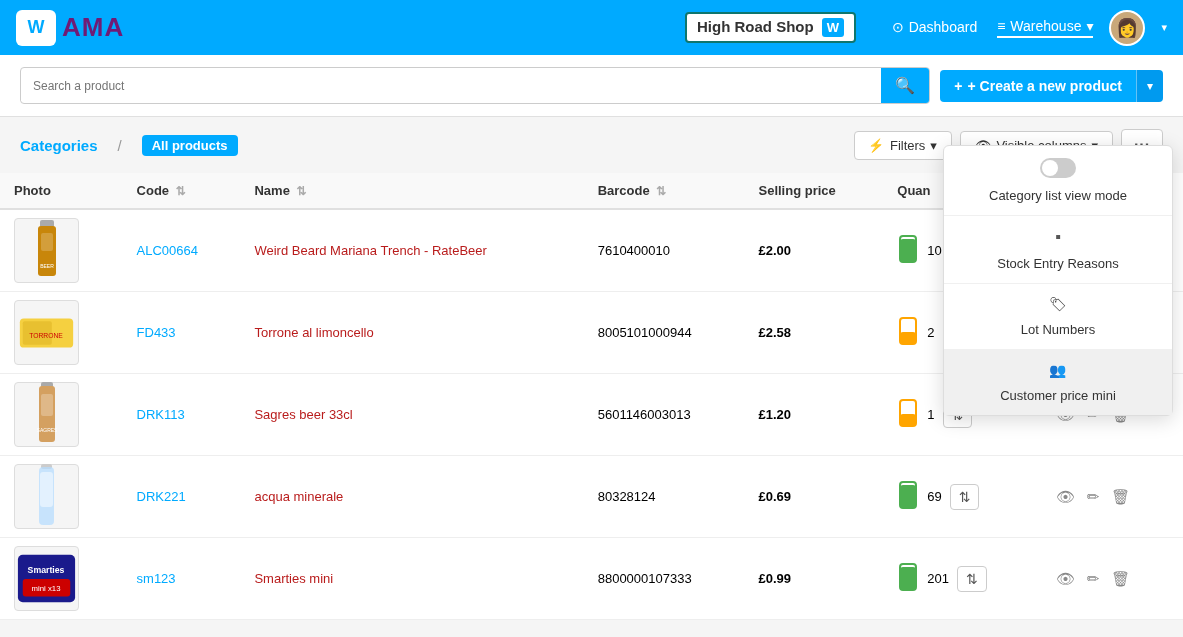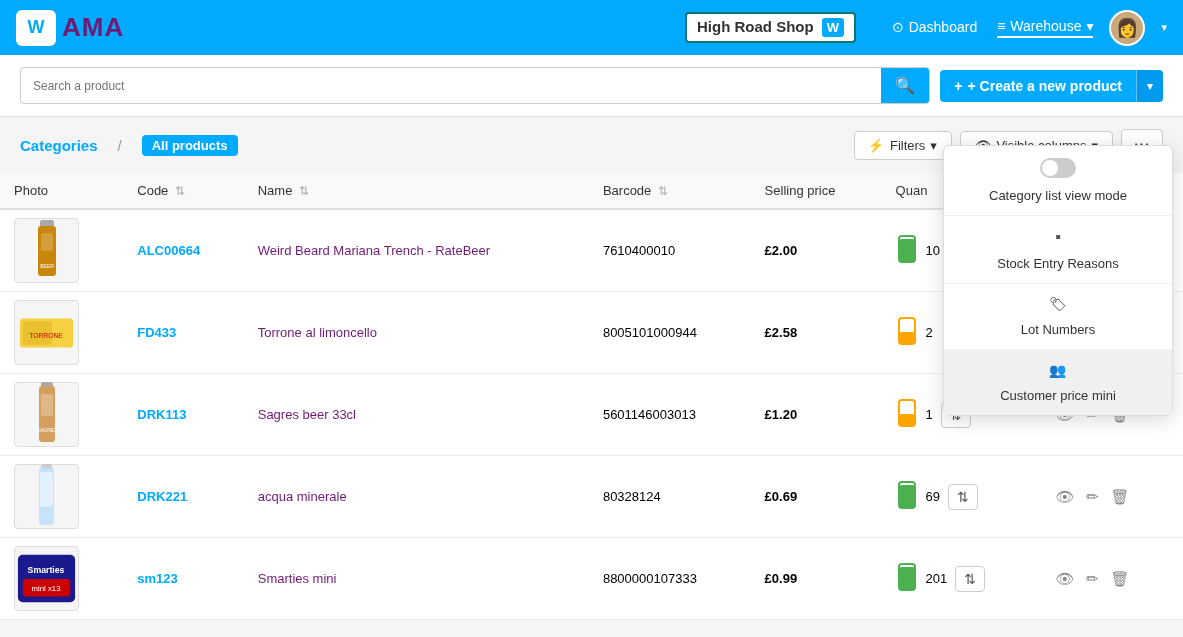--- a/index.html
+++ b/index.html
@@ -223,41 +223,41 @@
       width: 100%;
       border-collapse: collapse;
     }
     th {
       text-align: left;
       padding: 10px 14px;
       background: #f9f9f9;
       border-bottom: 2px solid #e0e0e0;
       font-size: 13px;
       color: #333;
-      font-weight: 400;
+      font-weight: 700;
       white-space: nowrap;
     }
     th .sort-icon {
       color: #aaa;
       font-size: 12px;
       margin-left: 3px;
     }
     td {
       padding: 8px 14px;
       border-bottom: 1px solid #eee;
       vertical-align: middle;
       font-size: 13px;
     }
     .product-code {
       color: #00aaff;
-      font-weight: 700;
+      font-weight: 400;
       cursor: pointer;
     }
     .product-name {
-      color: #701a75;
+      color: #b91c1c;
       cursor: pointer;
     }
     .price {
       font-weight: 700;
     }
     .qty-cell {
       display: flex;
       align-items: center;
       gap: 8px;
     }

